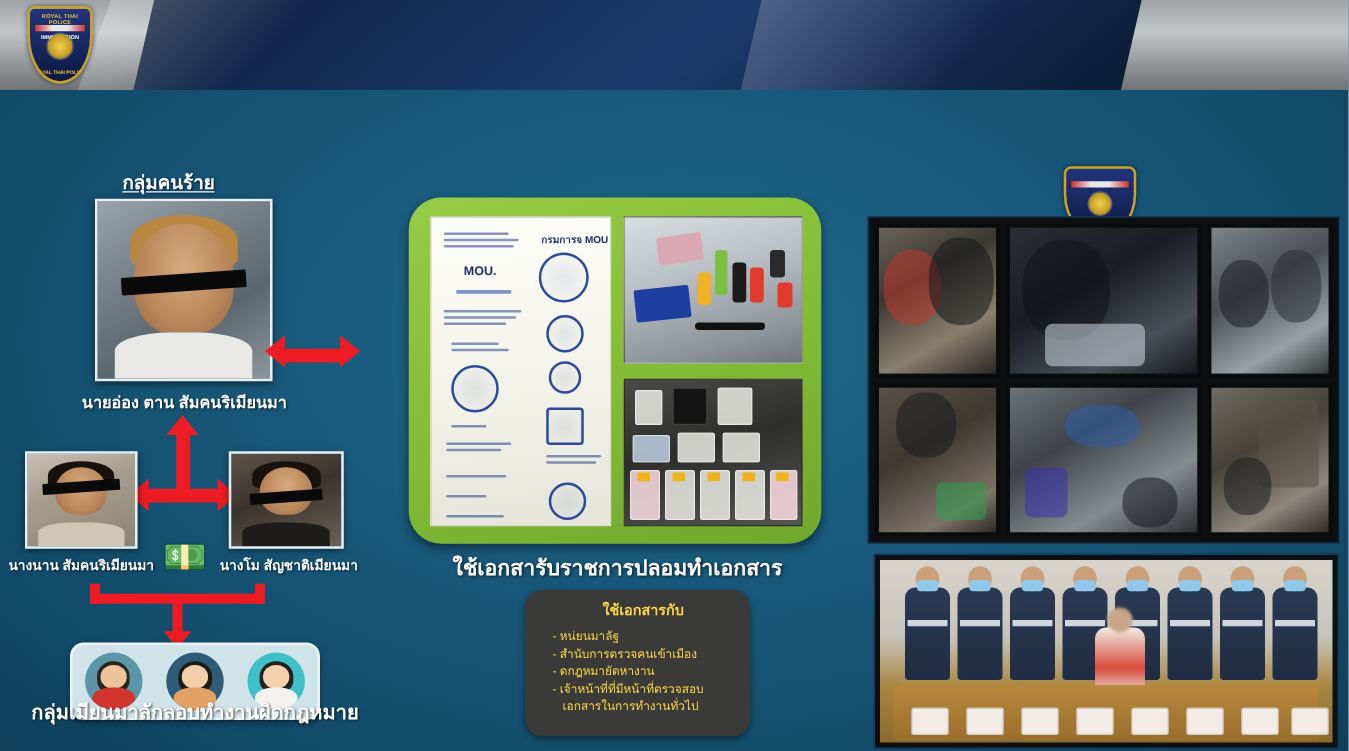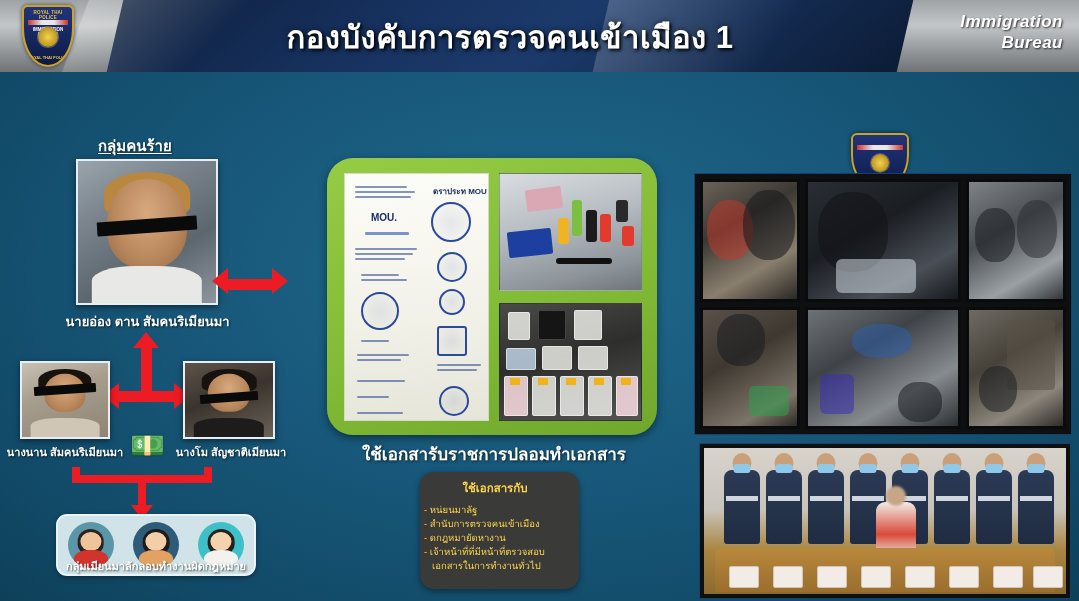--- a/index.html
+++ b/index.html
@@ -171,21 +171,21 @@
   .photo-right .body-shirt { background: #1e1c1b; }
 
   .caption {
     position: absolute; color: #ffffff; font-size: 12px; font-weight: bold;
     text-align: center; white-space: nowrap;
     text-shadow: 1px 1px 2px rgba(0,0,0,0.65);
   }
   .cap-main { left: 40px; top: 182px; width: 215px; font-size: 13px; }
   .cap-left { left: 2px; top: 314px; width: 126px; font-size: 11px; }
   .cap-right { left: 168px; top: 314px; width: 126px; font-size: 11px; }
-  .cap-group { left: 22px; top: 428px; width: 268px; font-size: 11px; }
+  .cap-group { left: 22px; top: 428px; width: 268px; font-size: 16px; }
 
   
   .arrow { position: absolute; background: #ed1c24; }
   .arrow-h-line { height: 11px; border-radius: 1px; }
   .arrow-v-line { width: 11px; border-radius: 1px; }
   .arrowhead {
     position: absolute; width: 0; height: 0;
   }
   .ah-right { border-top: 13px solid transparent; border-bottom: 13px solid transparent; border-left: 16px solid #ed1c24; }
   .ah-left  { border-top: 13px solid transparent; border-bottom: 13px solid transparent; border-right: 16px solid #ed1c24; }
@@ -281,24 +281,24 @@
   .bag-tag { position: absolute; background: #f2b31a; }
 
   .center-caption {
     position: absolute; left: 327px; top: 440px; width: 334px;
     color: #ffffff; font-size: 17px; font-weight: bold; text-align: center;
     text-shadow: 1px 1px 3px rgba(0,0,0,0.7);
     white-space: nowrap;
   }
 
   .info-box {
-    position: absolute; left: 420px; top: 472px; width: 159px; height: 117px;
+    position: absolute; left: 420px; top: 472px; width: 180px; height: 117px;
     background: #3a3a38; border-radius: 14px;
     box-shadow: 0 2px 6px rgba(0,0,0,0.45);
-    padding: 7px 9px 0 0;
+    padding: 7px 9px 0 18px;
   }
   .info-title {
     color: #ffd54a; font-size: 11.5px; font-weight: bold; text-align: center;
     margin-bottom: 6px;
   }
   .info-item {
     color: #ffd54a; font-size: 9.5px; line-height: 14px; white-space: nowrap;
     padding-left: 4px;
   }
   .info-item.cont { padding-left: 12px; }
@@ -386,26 +386,21 @@
     <div class="badge top-left">
       <div class="shield">
         <div class="shield-top">ROYAL THAI POLICE</div>
         <div class="shield-stripe"></div>
         <div class="shield-mid2">IMMIGRATION BUREAU</div>
         <div class="shield-emblem"></div>
         <div class="shield-bot">ROYAL THAI POLICE</div>
       </div>
     </div>
 
-    <div class="header-title">กองบังคับการตรวจคนเข้าเมือง 1</div>
-
-    <div class="bureau-text">
-      <div>Immigration</div>
-      <div>Bureau</div>
-    </div>
+
   </div>
 
 
   <div class="left-col">
     <div class="suspects-heading">กลุ่มคนร้าย</div>
 
     <div class="photo photo-main">
       <div class="hair blonde"></div>
       <div class="face"></div>
       <div class="censor-bar"></div>
@@ -466,21 +461,21 @@
     </div>
     <div class="caption cap-group">กลุ่มเมียนมาลักลอบทำงานผิดกฎหมาย</div>
   </div>
 
   <div class="green-panel">
 
     <div class="doc-img">
       <div class="doc-line" style="left:10px; top:12px; width:52px;"></div>
       <div class="doc-line" style="left:10px; top:17px; width:60px;"></div>
       <div class="doc-line" style="left:10px; top:22px; width:56px;"></div>
-      <div class="doc-mou" style="left:88px; top:11px;">ตราประท MOU</div>
+      <div class="doc-mou" style="left:88px; top:11px;">กรมการจ MOU</div>
       <div class="doc-mou" style="left:26px; top:38px; font-size:10px;">MOU.</div>
       <div class="doc-line" style="left:20px; top:58px; width:44px; height:3px; background:#1a3faa;"></div>
       <div class="doc-line" style="left:10px; top:74px; width:62px;"></div>
       <div class="doc-line" style="left:10px; top:79px; width:58px;"></div>
       <div class="doc-line" style="left:10px; top:84px; width:50px;"></div>
       <div class="doc-line" style="left:16px; top:100px; width:38px;"></div>
       <div class="doc-line" style="left:16px; top:105px; width:46px;"></div>
       <div class="doc-seal" style="left:86px; top:28px; width:40px; height:40px;"></div>
       <div class="doc-seal" style="left:92px; top:78px; width:30px; height:30px;"></div>
       <div class="doc-seal" style="left:94px; top:115px; width:26px; height:26px;"></div>

